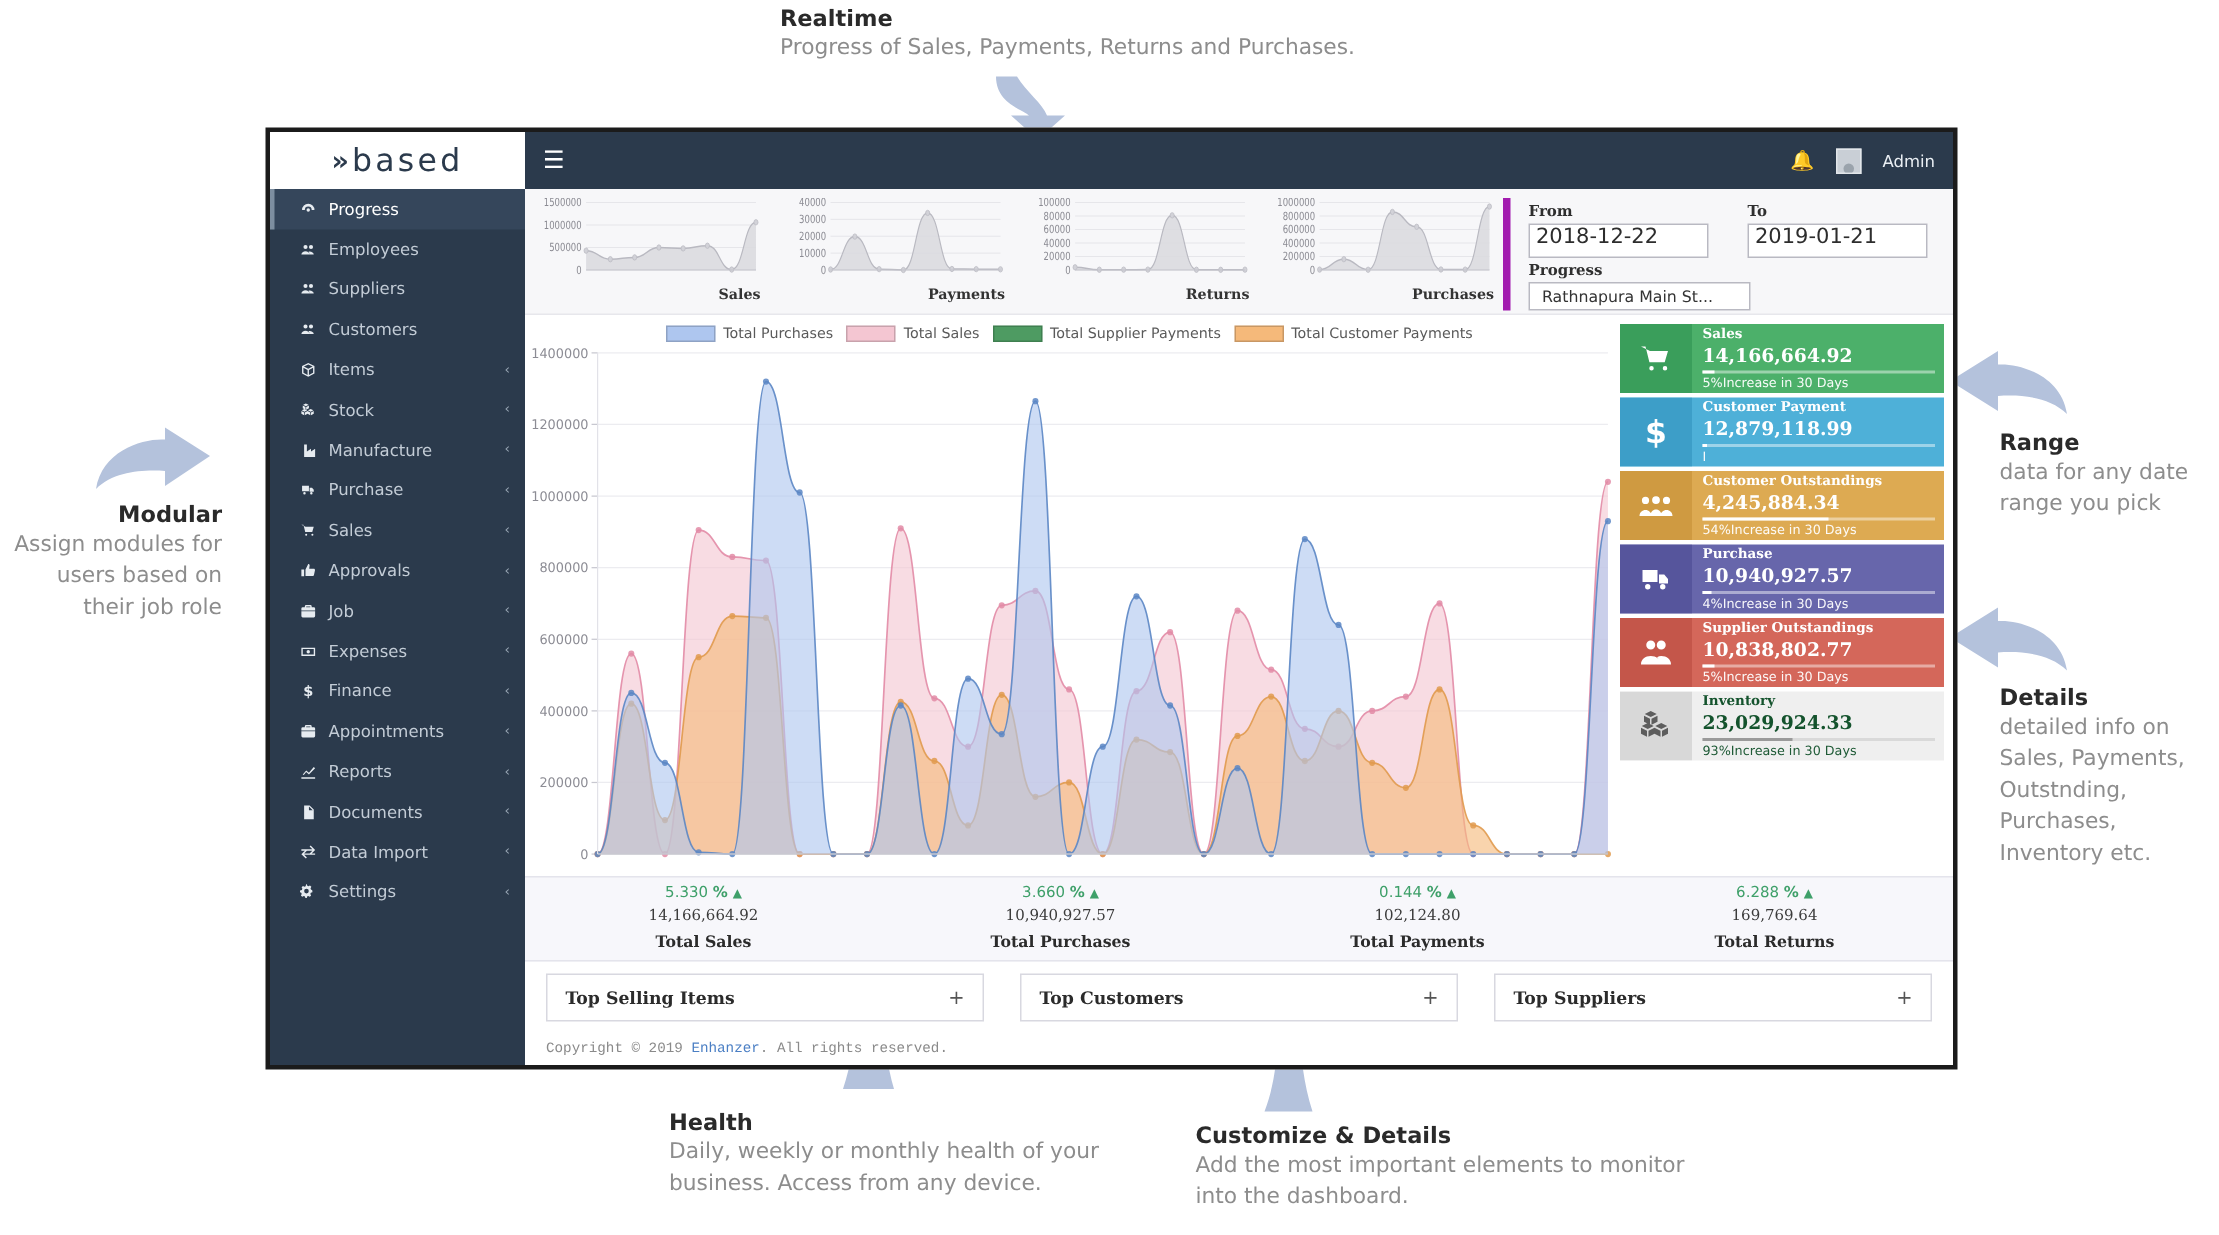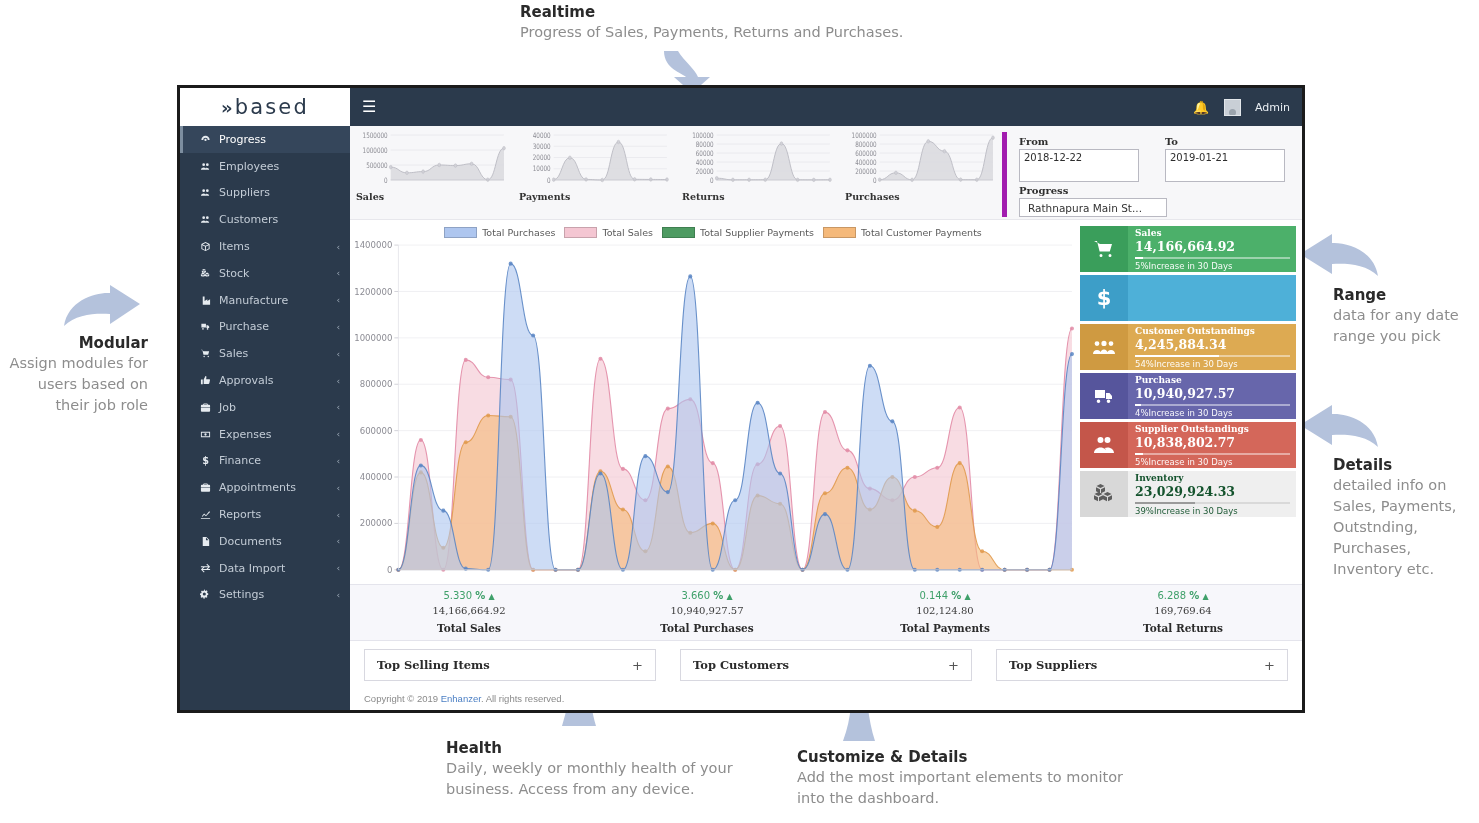--- a/index.html
+++ b/index.html
@@ -97,22 +97,22 @@
   .spark-svg { display:block; width:100%; height:58px; }
   .spark-ylab { font-size:7.5px; fill:#8b8b93; font-family:"DejaVu Sans", sans-serif; }
 
   #range-cell {
     flex:0 0 300px; border-left:5px solid #a21caf; padding:4px 10px 0 12px;
     background:#f7f7f9; display:flex; flex-wrap:wrap; align-content:flex-start;
   }
   .field-group { margin-right:26px; }
   .field-label { font-size:10px; font-weight:700; color:#2f2f2f; font-family:"DejaVu Serif", serif; margin-bottom:2px; }
   .field-box {
-    background:#ffffff; border:1px solid #b9b9c2; height:33px; width:120px;
-    font-size:10px; color:#2d2d2d; padding:1px 4px; line-height:14px;
+    background:#ffffff; border:1px solid #b9b9c2; height:23px; width:120px;
+    font-size:14px; color:#2d2d2d; padding:1px 4px; line-height:14px;
     font-family:"DejaVu Sans", sans-serif;
   }
   .field-box.loc { width:148px; margin-top:0px; height:19px; font-size:10.5px; padding-left:8px; line-height:16px; color:#333; }
   #loc-group { width:100%; margin-top:3px; }
 
   
   #mid-row { display:flex; flex:1; min-height:0; }
   #chart-wrap { flex:1; min-width:0; display:flex; flex-direction:column; padding:4px 0 0 0; }
   #legend {
     display:flex; justify-content:center; align-items:center; gap:9px;
@@ -157,21 +157,21 @@
   
   #panels-row { display:flex; gap:24px; padding:8px 14px 0 14px; flex:0 0 auto; }
   .panel {
     flex:1 1 0; border:1px solid #d8d8e0; background:#ffffff; height:32px;
     display:flex; align-items:center; padding:0 12px;
   }
   .panel-title { font-size:11.5px; font-weight:700; color:#2b2b2b; font-family:"DejaVu Serif", serif; }
   .panel-plus { margin-left:auto; font-size:13px; color:#555; cursor:pointer; line-height:1; }
 
   
-  #footer { padding:12px 14px 6px 14px; font-size:9.5px; color:#8a8a8a; font-family:Liberation Sans, sans-serif; }
+  #footer { padding:12px 14px 6px 14px; font-size:9.5px; color:#8a8a8a; font-family:Liberation Mono, monospace; }
   #footer a { color:#4b7fc4; text-decoration:none; }
 </style>
 </head>
 <body>
 
 <div class="callout" style="left:520px; top:2px; width:420px;">
   <div class="c-title">Realtime</div>
   <div class="c-body">Progress of Sales, Payments, Returns and Purchases.</div>
 </div>
 <svg class="arrow" style="left:658px; top:47px;" width="64" height="48" viewBox="0 0 64 48">
@@ -395,21 +395,21 @@
         <div id="topbar-right">
           <div id="bell-icon">🔔</div>
           <div id="avatar">
               <div class="av-head"></div>
             </div>
           <div id="admin-label">Admin</div>
         </div>
       </div>
 
       <div id="spark-strip">
-        <div id="spark-cells" style="display:flex; flex:1; min-width:0;">
+        <div id="spark-cells" style="display:flex; flex:1; min-width:0;text-align:right;">
             <div class="spark-cell">
               <svg class="spark-svg" viewBox="0 0 200 58" preserveAspectRatio="none">
                 <line x1="46" y1="3" x2="196" y2="3" stroke="#e0e0e6" stroke-width="0.6"></line>
                 <line x1="46" y1="18" x2="196" y2="18" stroke="#e0e0e6" stroke-width="0.6"></line>
                 <line x1="46" y1="33" x2="196" y2="33" stroke="#e0e0e6" stroke-width="0.6"></line>
                 <line x1="46" y1="48" x2="196" y2="48" stroke="#e0e0e6" stroke-width="0.6"></line>
                 <text class="spark-ylab" x="42" y="5.6" text-anchor="end">1500000</text>
                 <text class="spark-ylab" x="42" y="20.6" text-anchor="end">1000000</text>
                 <text class="spark-ylab" x="42" y="35.6" text-anchor="end">500000</text>
                 <text class="spark-ylab" x="42" y="50.6" text-anchor="end">0</text>
@@ -689,20 +689,28 @@
                 </div>
                 <div class="kpi-foot">5%Increase in 30 Days</div>
               </div>
             </div>
             <div class="kpi-card" style="background: rgb(78, 176, 216);">
               <div class="kpi-icon" style="background:#3d9ec8">
                 <svg width="24" height="24" viewBox="0 0 24 24">
                   <text x="12" y="19" font-size="21" font-weight="bold" text-anchor="middle" fill="#ffffff" font-family="DejaVu Sans, sans-serif">$</text>
                 </svg>
               </div>
+              <div class="kpi-body">
+                <div class="kpi-title">Customer Payment</div>
+                <div class="kpi-value">12,879,118.99</div>
+                <div class="kpi-bar">
+                  <i style="width:2%"></i>
+                </div>
+                <div class="kpi-foot">I</div>
+              </div>
             </div>
             <div class="kpi-card" style="background: rgb(221, 170, 82);">
               <div class="kpi-icon" style="background:#cf9a41">
                 <svg width="24" height="24" viewBox="0 0 24 24" fill="#ffffff">
                   <path d="M5 11a2.4 2.4 0 100-4.8A2.4 2.4 0 005 11zm7 0a2.6 2.6 0 100-5.2A2.6 2.6 0 0012 11zm7 0a2.4 2.4 0 100-4.8A2.4 2.4 0 0019 11zM1 19c0-2.4 1.8-4 4-4s4 1.6 4 4H1zm7.2 0c0-2.6 1.8-4.4 3.8-4.4s3.8 1.8 3.8 4.4H8.2zM15 19c0-2.4 1.8-4 4-4s4 1.6 4 4h-8z"></path>
                 </svg>
               </div>
               <div class="kpi-body">
                 <div class="kpi-title">Customer Outstandings</div>
                 <div class="kpi-value">4,245,884.34</div>
@@ -747,21 +755,21 @@
                 <svg width="24" height="24" viewBox="0 0 24 24" fill="#5d5d5d">
                   <path d="M8.5 2l4 2-4 2-4-2 4-2zM4 5.2l4 2v4l-4-2v-4zm9 0v4l-4 2v-4l4-2zM15.5 10l4 2-4 2-4-2 4-2zM11 13.2l4 2v4l-4-2v-4zm9 0v4l-4 2v-4l4-2zM6.5 10l4 2-4 2-4-2 4-2zM2 13.2l4 2v4l-4-2v-4zm9 0v4l-4 2v-4l4-2z"></path>
                 </svg>
               </div>
               <div class="kpi-body">
                 <div class="kpi-title">Inventory</div>
                 <div class="kpi-value">23,029,924.33</div>
                 <div class="kpi-bar">
                   <i style="width:39%"></i>
                 </div>
-                <div class="kpi-foot">39%Increase in 30 Days</div>
+                <div class="kpi-foot">93%Increase in 30 Days</div>
               </div>
             </div>
           </div>
       </div>
 
       <div id="stats-row">
           <div class="stat-cell">
             <div class="stat-pct"><span>5.330</span> <b>%</b> <span class="stat-up">▲</span></div>
             <div class="stat-val">14,166,664.92</div>
             <div class="stat-name">Total Sales</div>

